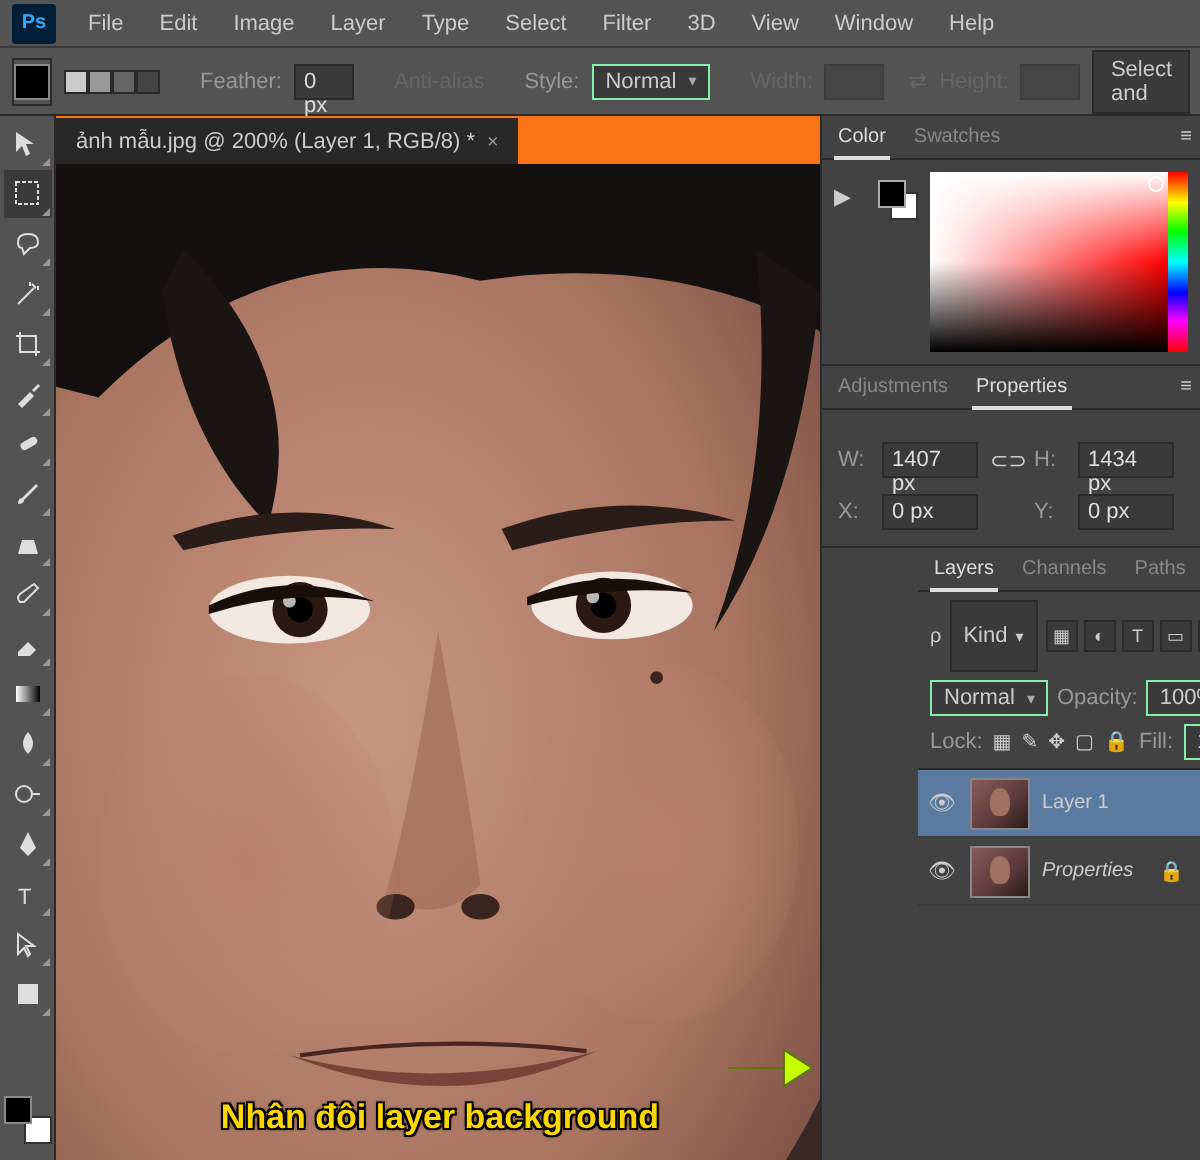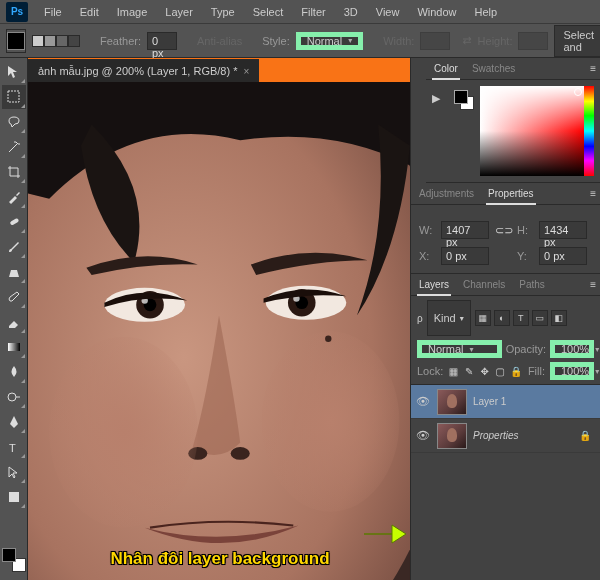--- a/index.html
+++ b/index.html
@@ -9,21 +9,21 @@
 .menubar .item { padding: 4px 8px; cursor: pointer; }
 .optbar { height: 34px; background: #535353; display: flex; align-items: center; padding: 0 6px; gap: 6px; border-bottom: 1px solid #2a2a2a; }
 .swatch-cur { width: 24px; height: 24px; border: 1px solid #2a2a2a; display: flex; align-items: center; justify-content: center; }
 .swatch-cur .inner { width: 18px; height: 18px; background: #000; border: 1px solid #888; }
 .mini-swatches { display: flex; gap: 0; }
 .mini-swatches div { width: 12px; height: 12px; border: 1px solid #2a2a2a; }
 .sep { width: 1px; height: 22px; background: #3a3a3a; margin: 0 4px; }
 .label { color: #999; white-space: nowrap; }
 .label.dim { color: #666; }
 .numbox { background: #3a3a3a; border: 1px solid #2a2a2a; padding: 2px 4px; color: #ddd; min-width: 30px; height: 18px; }
-.select { background: #3a3a3a; border: 5px solid #86efac; padding: 2px 6px; height: 18px; display: flex; align-items: center; gap: 4px; }
+.select { background: #3a3a3a; border: 1px solid #86efac; padding: 2px 6px; height: 18px; display: flex; align-items: center; gap: 4px; }
 .select:after { content: "▾"; font-size: 8px; color: #aaa; margin-left: 2px; }
 .end-btn { margin-left: auto; background: #3a3a3a; border: 1px solid #2a2a2a; padding: 3px 8px; }
 
 .workspace { display: flex; height: calc(580px - 58px); }
 .tools { width: 28px; background: #535353; border-right: 1px solid #2a2a2a; padding-top: 2px; display: flex; flex-direction: column; align-items: center; gap: 1px; position: relative; }
 .tools .t { width: 24px; height: 24px; display: flex; align-items: center; justify-content: center; color: #ddd; position: relative; cursor: pointer; }
 .tools .t.sel { background: #3a3a3a; }
 .tools .t svg { width: 16px; height: 16px; }
 .tools .t .tri { position: absolute; right: 1px; bottom: 1px; width: 0; height: 0; border-right: 4px solid #999; border-top: 4px solid transparent; }
 .tools .swatches-big { margin-top: auto; margin-bottom: 8px; position: relative; width: 24px; height: 24px; }
@@ -32,21 +32,21 @@
 
 .doc-area { flex: 1; background: #282828; display: flex; flex-direction: column; position: relative; }
 .tabbar { height: 24px; background: #f97316; display: flex; align-items: flex-end; }
 .tab { background: #282828; padding: 5px 10px; border-top: 1px solid #2a2a2a; font-size: 10px; display: flex; align-items: center; gap: 6px; }
 .tab .close { font-size: 10px; color: #999; }
 .canvas { flex: 1; background: #282828; position: relative; overflow: hidden; }
 .photo { position: absolute; left: 0; top: 0; right: 0; bottom: 0; }
 
 .panels { width: 190px; background: #424242; display: flex; flex-direction: column; border-left: 1px solid #2a2a2a; }
 
-.color-panel { border-bottom: 1px solid #2a2a2a; margin-left: 15px; }
+.color-panel { border-bottom: 1px solid #2a2a2a; }
 .panel-tabs2 { height: 22px; background: #424242; display: flex; align-items: center; padding-left: 6px; gap: 10px; border-bottom: 1px solid #2a2a2a; }
 .panel-tabs2 .pt { padding: 4px 2px; font-size: 10px; color: #888; cursor: pointer; }
 .panel-tabs2 .pt.active { color: #ddd; border-bottom: 2px solid #ddd; margin-bottom: -1px; }
 .panel-tabs2 .menu { margin-left: auto; margin-right: 4px; font-size: 10px; cursor: pointer; }
 .color-body { padding: 6px; display: flex; gap: 6px; }
 .color-swa { position: relative; width: 20px; height: 20px; margin-top: 4px; }
 .color-swa .bg2 { position: absolute; right: 0; bottom: 0; width: 14px; height: 14px; background: #fff; border: 1px solid #333; }
 .color-swa .fg2 { position: absolute; left: 0; top: 0; width: 14px; height: 14px; background: #000; border: 1px solid #aaa; }
 .picker { flex: 1; height: 90px; display: flex; gap: 0; }
 .spectrum { flex: 1; background: linear-gradient(to bottom, rgba(255,255,255,1) 0%, rgba(255,255,255,0) 50%, rgba(0,0,0,0) 50%, rgba(0,0,0,1) 100%), linear-gradient(to right, #fff 0%, #ff0000 100%); position: relative; }
@@ -55,21 +55,21 @@
 .play-btn { width: 14px; align-self: flex-start; margin-top: 6px; margin-right: 2px; color: #ccc; }
 
 .props-panel { border-bottom: 1px solid #2a2a2a; }
 .props-body { padding: 8px; }
 .props-body .row { display: flex; align-items: center; gap: 6px; margin-top: 8px; }
 .props-body .title-row { display: flex; align-items: center; gap: 6px; margin-bottom: 4px; }
 .props-body .link-icn { width: 16px; text-align: center; }
 .sm-input { background: #3a3a3a; border: 1px solid #2a2a2a; padding: 2px 4px; width: 48px; height: 18px; color: #ddd; }
 .sm-lbl { color: #999; width: 16px; }
 
-.layers-panel { flex: 1; display: flex; flex-direction: column; overflow: hidden; }
+.layers-panel { flex: 1; display: flex; flex-direction: column; overflow: hidden; padding-left: 48px; }
 .layer-controls { padding: 4px 6px; display: flex; flex-direction: column; gap: 4px; border-bottom: 1px solid #2a2a2a; }
 .layer-controls .row1 { display: flex; align-items: center; gap: 4px; }
 .kind-sel { background: #3a3a3a; border: 1px solid #2a2a2a; padding: 2px 6px; height: 36px; display: flex; align-items: center; }
 .filter-icons { display: flex; gap: 3px; }
 .filter-icons .fi { width: 16px; height: 16px; border: 1px solid #2a2a2a; display: flex; align-items: center; justify-content: center; font-size: 9px; background: #3a3a3a; }
 .blend-row { display: flex; align-items: center; gap: 4px; }
 .lock-row { display: flex; align-items: center; gap: 5px; }
 .lock-row .lk { width: 14px; height: 14px; display: flex; align-items: center; justify-content: center; font-size: 10px; }
 
 .layer-list { flex: 1; overflow: hidden; }

